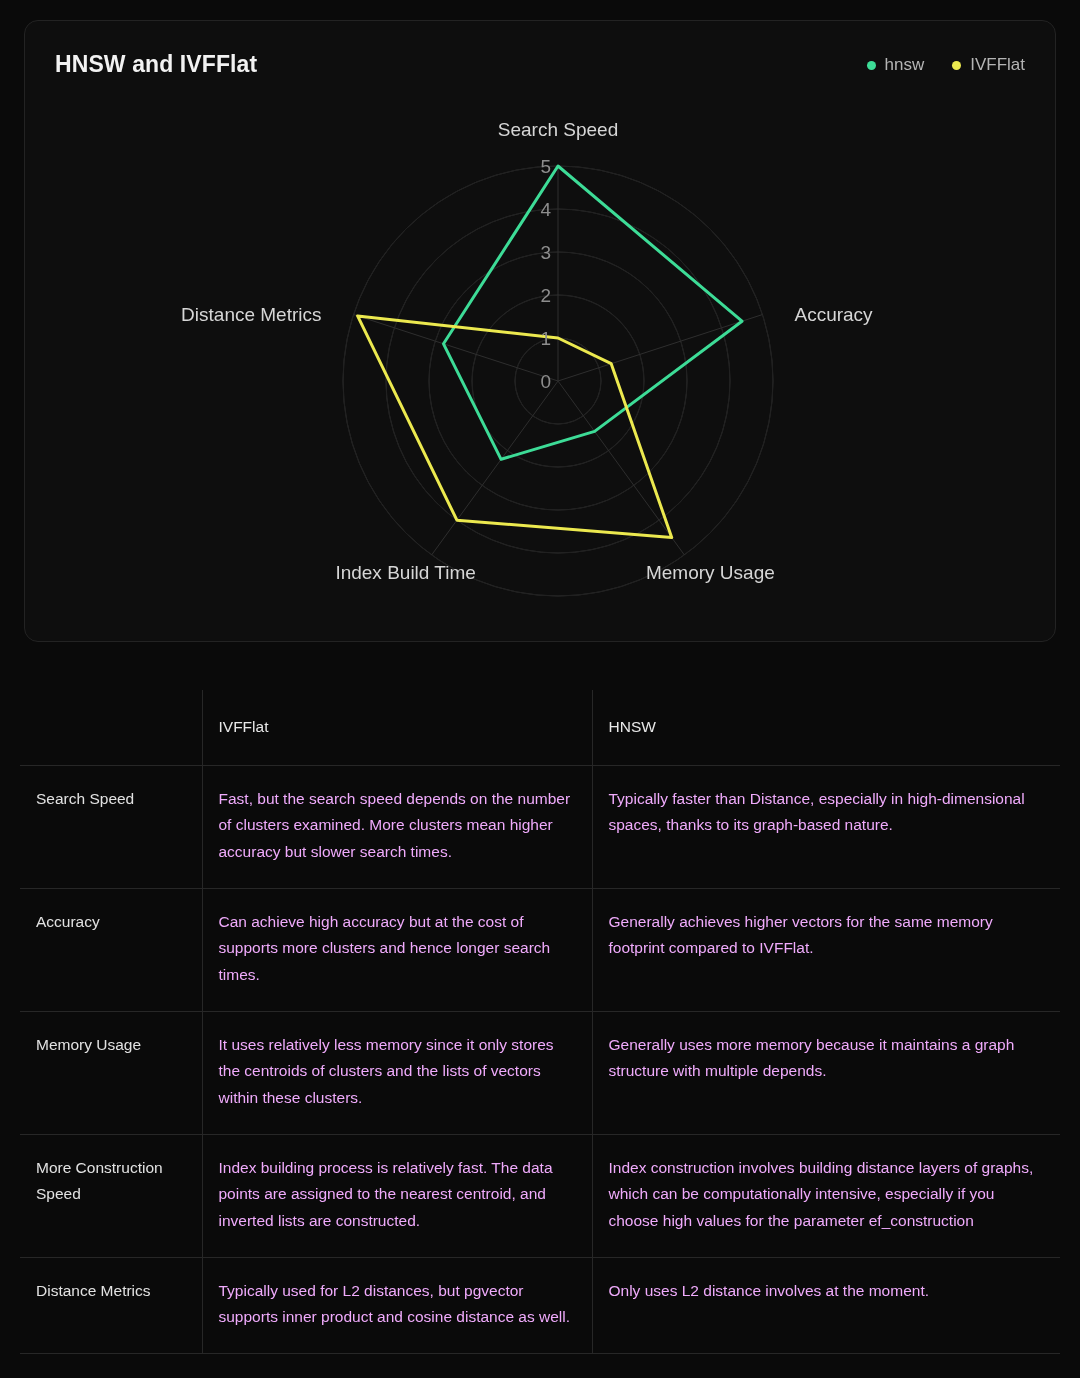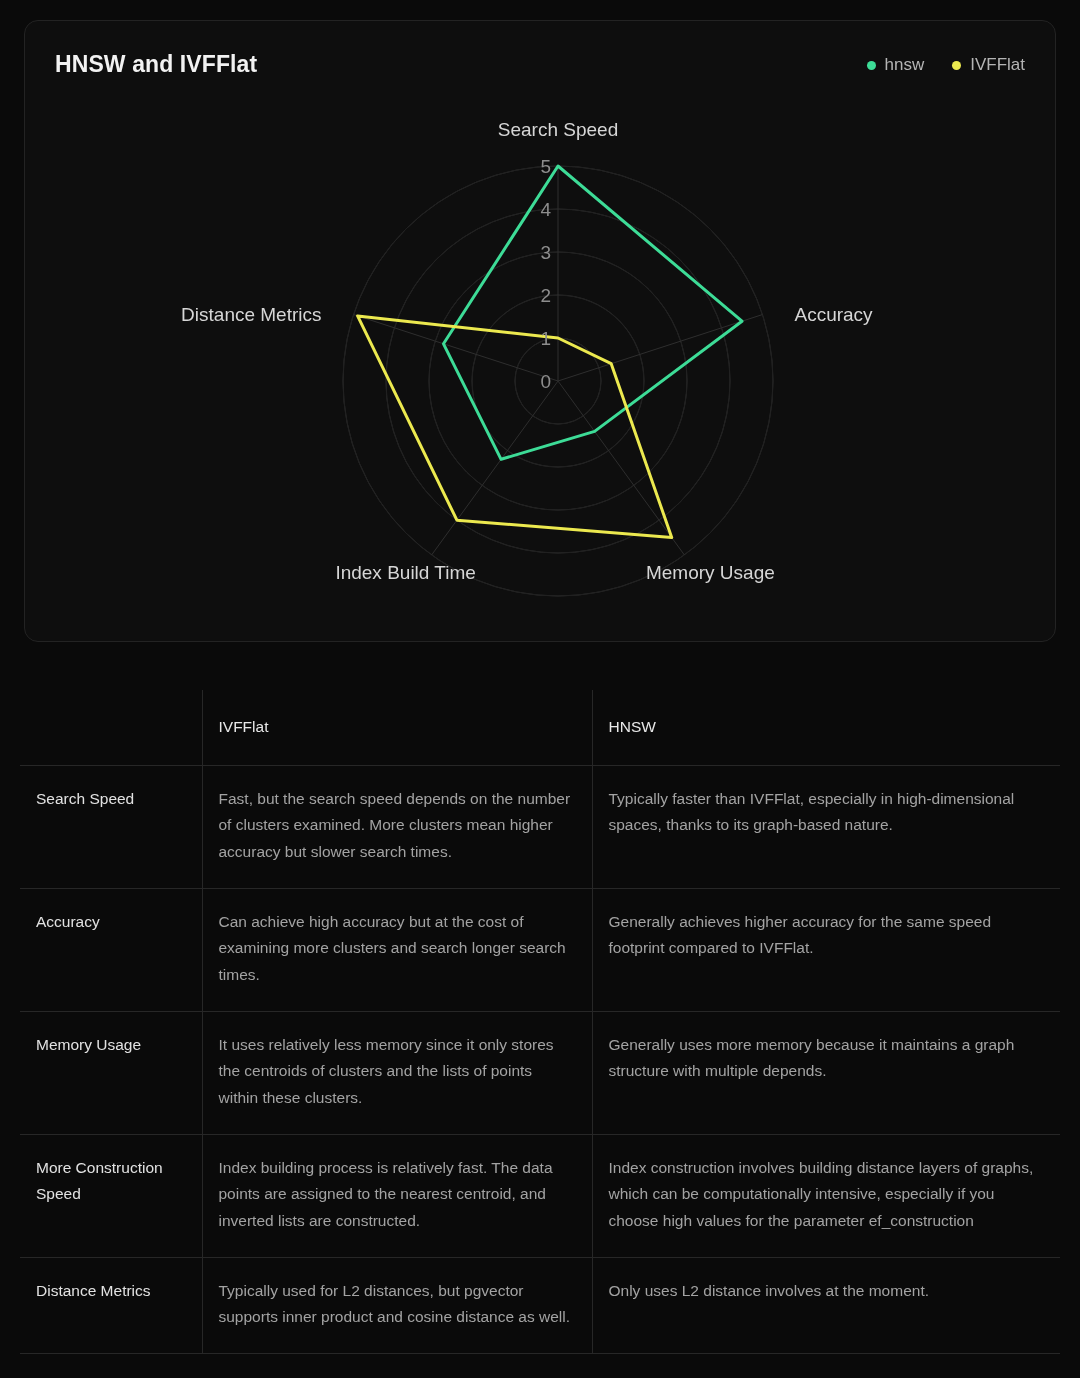--- a/index.html
+++ b/index.html
@@ -49,21 +49,21 @@
     left: 20px; top: 690px;
     width: 1040px;
   }
   table { border-collapse: collapse; width: 1040px; table-layout: fixed; }
   th, td {
     text-align: left;
     vertical-align: top;
     padding: 20px 16px 22px 16px;
     font-size: 15.5px;
     line-height: 1.72;
-    color: #a3a3a3;
+    color: #f0abfc;
     font-weight: 400;
     border-bottom: 1px solid #272727;
   }
   thead th { color: #e8e8e8; padding-top: 24px; padding-bottom: 24px; }
   col.c1 { width: 182px; }
   col.c2 { width: 390px; }
   col.c3 { width: 468px; }
   td.rowhead, th.rowhead { color: #e2e2e2; }
   .vline { border-left: 1px solid #272727; }
   tbody tr:last-child th, tbody tr:last-child td { border-bottom: 1px solid #272727; }
@@ -161,30 +161,30 @@
         <tr>
           <th></th>
           <th class="vline">IVFFlat</th>
           <th class="vline">HNSW</th>
         </tr>
       </thead>
       <tbody id="table-body">
           <tr>
             <th class="rowhead">Search Speed</th>
             <td class="vline">Fast, but the search speed depends on the number of clusters examined. More clusters mean higher accuracy but slower search times.</td>
-            <td class="vline">Typically faster than IVFFlat, especially in high-dimensional spaces, thanks to its graph-based nature.</td>
+            <td class="vline">Typically faster than Distance, especially in high-dimensional spaces, thanks to its graph-based nature.</td>
           </tr>
           <tr>
             <th class="rowhead">Accuracy</th>
-            <td class="vline">Can achieve high accuracy but at the cost of examining more clusters and search longer search times.</td>
-            <td class="vline">Generally achieves higher accuracy for the same speed footprint compared to IVFFlat.</td>
+            <td class="vline">Can achieve high accuracy but at the cost of supports more clusters and hence longer search times.</td>
+            <td class="vline">Generally achieves higher vectors for the same memory footprint compared to IVFFlat.</td>
           </tr>
           <tr>
             <th class="rowhead">Memory Usage</th>
-            <td class="vline">It uses relatively less memory since it only stores the centroids of clusters and the lists of points within these clusters.</td>
+            <td class="vline">It uses relatively less memory since it only stores the centroids of clusters and the lists of vectors within these clusters.</td>
             <td class="vline">Generally uses more memory because it maintains a graph structure with multiple depends.</td>
           </tr>
           <tr>
             <th class="rowhead">More Construction Speed</th>
             <td class="vline">Index building process is relatively fast. The data points are assigned to the nearest centroid, and inverted lists are constructed.</td>
             <td class="vline">Index construction involves building distance layers of graphs, which can be computationally intensive, especially if you choose high values for the parameter ef_construction</td>
           </tr>
           <tr>
             <th class="rowhead">Distance Metrics</th>
             <td class="vline">Typically used for L2 distances, but pgvector supports inner product and cosine distance as well.</td>

